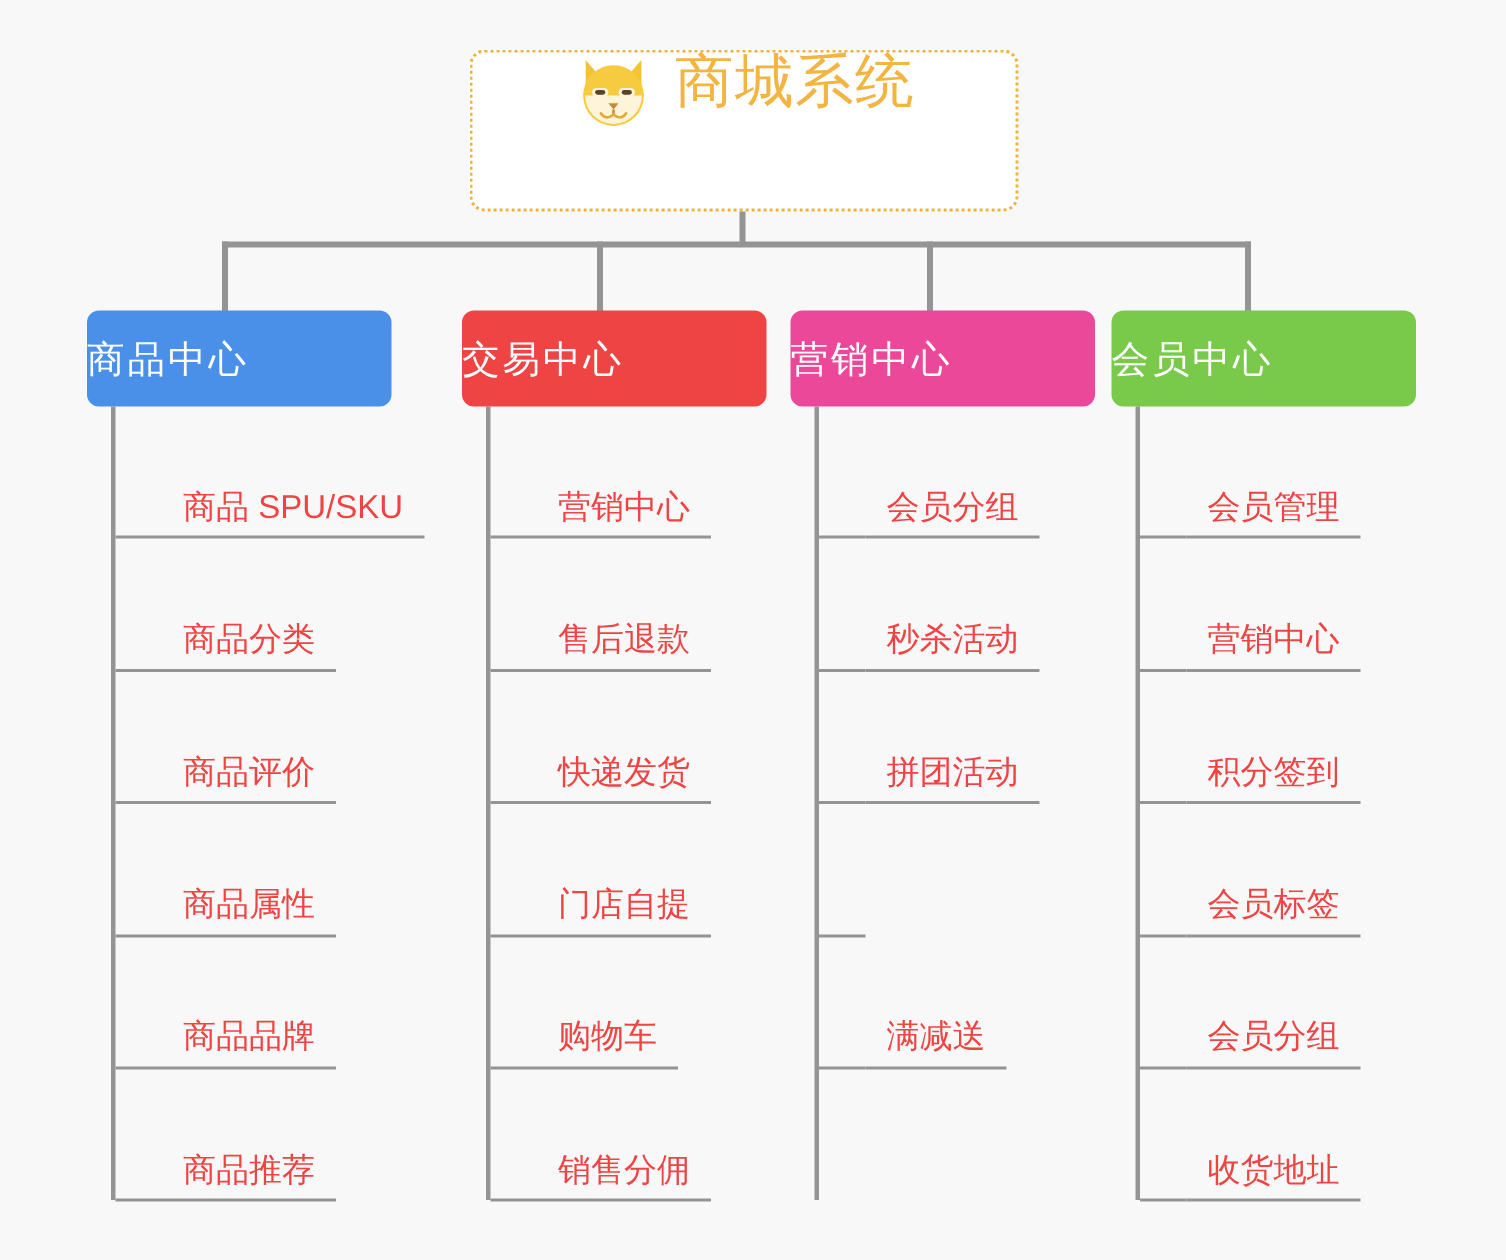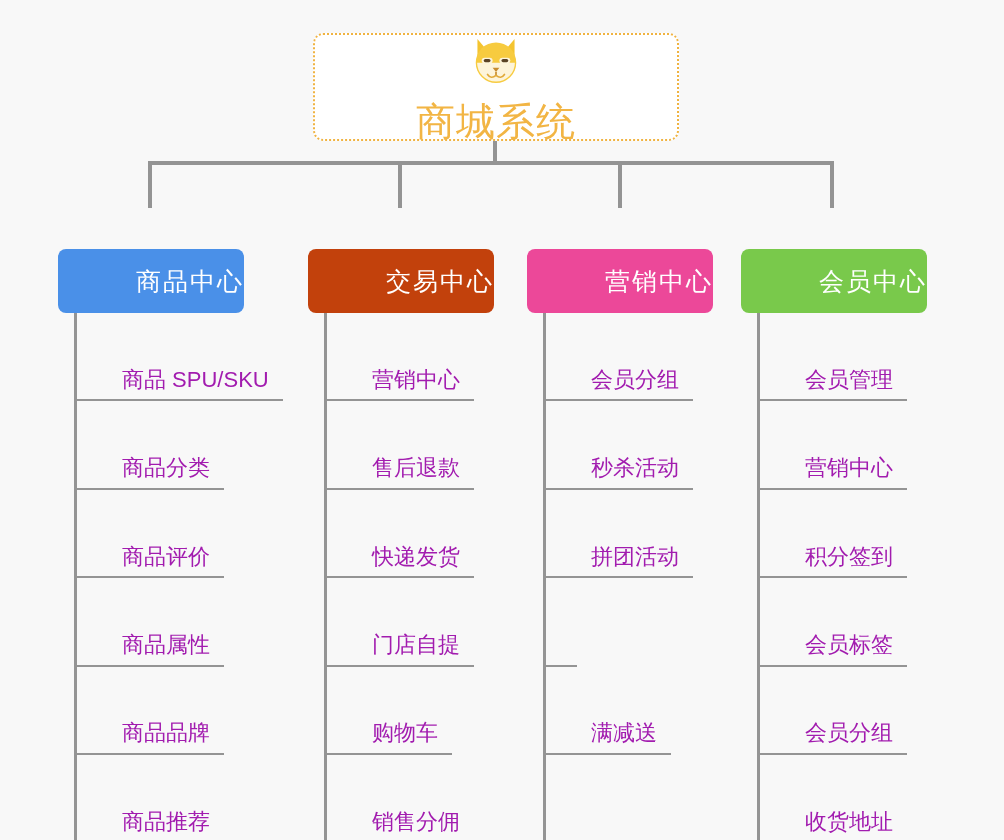--- a/index.html
+++ b/index.html
@@ -27,24 +27,23 @@
     position: absolute;
     left: 313px;
     top: 33px;
     width: 366px;
     height: 108px;
     box-sizing: border-box;
     background: #ffffff;
     border: 2px dotted #f0b341;
     border-radius: 10px;
     display: flex;
-    align-items: center;
+    align-items: flex-start;
     justify-content: center;
     gap: 14px;
-    flex-direction: column;
   }
   .root-icon {
     width: 54px;
     height: 54px;
     position: relative;
     flex: none;
   }
   .root-title {
     font-size: 39px;
     color: #f2b544;
@@ -75,31 +74,30 @@
     width: 4px;
     height: 47px;
   }
 
   
   .branch {
     position: absolute;
     top: 207px;
   }
   .branch-header {
-    width: 186px;
+    width: 203px;
     height: 64px;
     border-radius: 8px;
     display: flex;
     align-items: center;
-    justify-content: flex-end;
+    justify-content: flex-start;
     color: #ffffff;
     font-size: 25px;
     letter-spacing: 2px;
     box-sizing: border-box;
-    margin-top: 42px;
   }
   .branch-body {
     position: relative;
     margin-left: 16px;
     padding-left: 3px;
     border-left: 3px solid #949494;
     height: 529px;
     box-sizing: border-box;
   }
   .leaf {
@@ -107,21 +105,21 @@
     height: 88.4px;
     box-sizing: border-box;
     display: flex;
     align-items: flex-end;
   }
   .leaf-label {
     display: inline-block;
     margin-left: 28px;
     padding: 0 14px 6px 14px;
     font-size: 22px;
-    color: #a21caf;
+    color: #ef4444;
     white-space: nowrap;
     border-bottom: 2px solid #949494;
     line-height: 1.25;
   }
   .leaf-connector {
     position: absolute;
     left: -3px;
     bottom: 0;
     width: 31px;
     height: 2px;
@@ -187,21 +185,21 @@
           <span class="leaf-label">商品品牌</span>
         </div>
       <div class="leaf">
           <span class="leaf-connector"></span>
           <span class="leaf-label">商品推荐</span>
         </div>
     </div>
   </div>
 
   <div class="branch" style="left:308px">
-    <div class="branch-header" style="background:#c2410c">
+    <div class="branch-header" style="background:#ef4444">
       <span>交易中心</span>
     </div>
     <div class="branch-body">
       <div class="leaf">
           <span class="leaf-connector"></span>
           <span class="leaf-label">营销中心</span>
         </div>
       <div class="leaf">
           <span class="leaf-connector"></span>
           <span class="leaf-label">售后退款</span>

